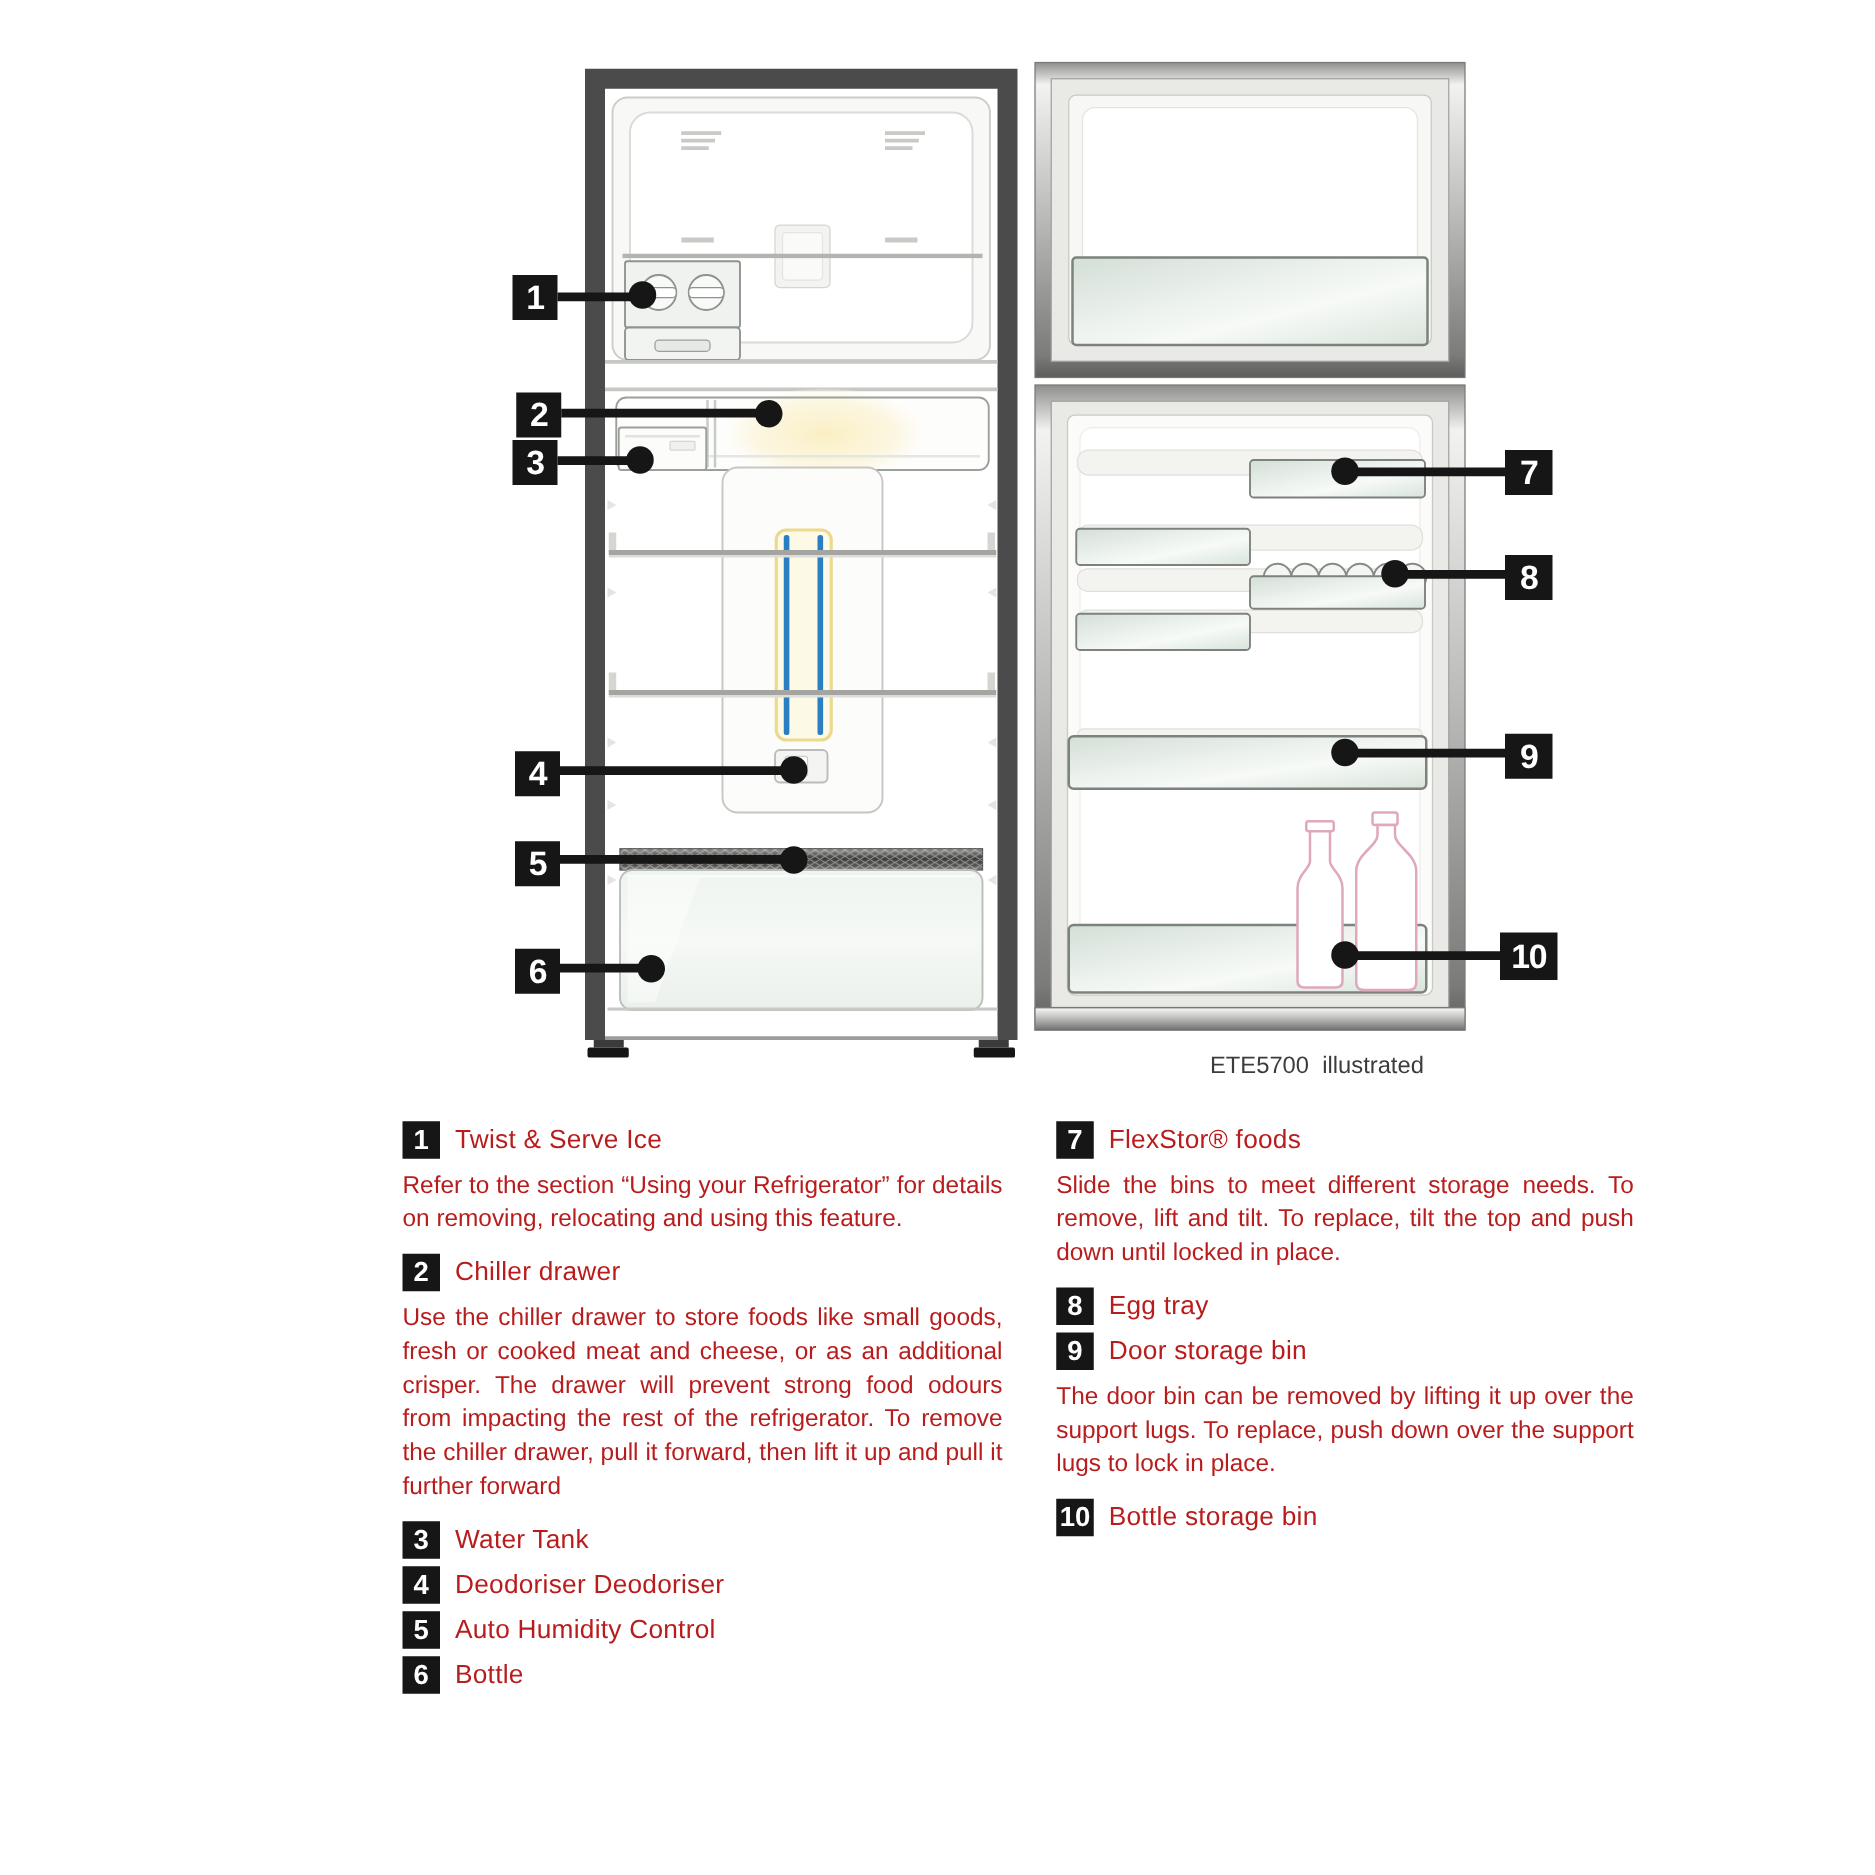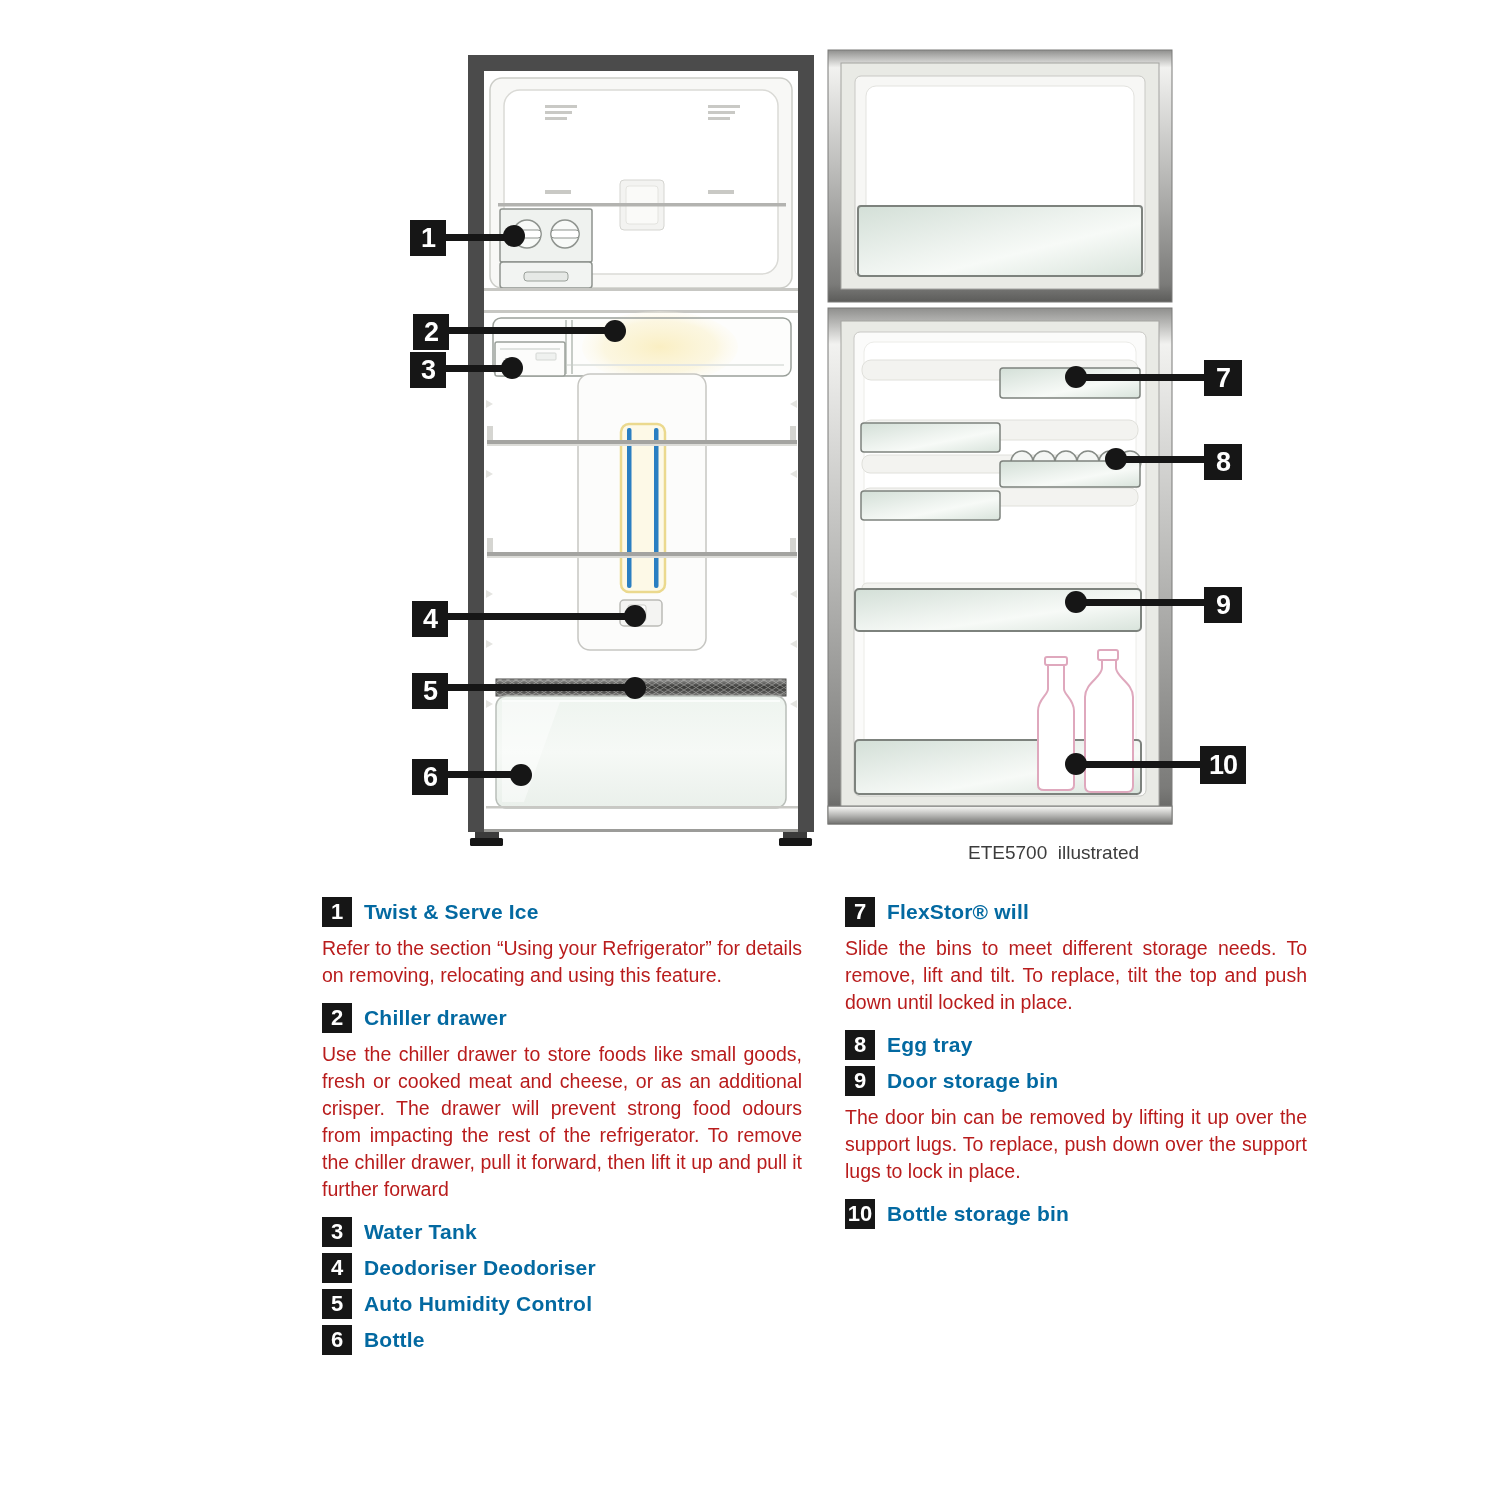--- a/index.html
+++ b/index.html
@@ -21,21 +21,21 @@
   .callout-dot  { position:absolute; width:22px; height:22px; border-radius:50%; background:#161616; }
 
   
   .legend-col { position:absolute; }
   .legend-header { display:flex; align-items:center; gap:12px; margin-top:6px; }
   .legend-num {
     min-width:30px; height:30px; background:#161616; color:#fff;
     font-weight:bold; font-size:22px; display:flex; align-items:center;
     justify-content:center; padding:0 2px; box-sizing:border-box; flex:0 0 auto;
   }
-  .legend-title { font-size:21px; font-weight:bold; color:#0369a1; letter-spacing:0.2px; }
+  .legend-title { font-size:21px; font-weight:normal; color:#b91c1c; letter-spacing:0.2px; }
   .legend-body {
     font-size:19.5px; line-height:27px; text-align:justify;
     color:#b91c1c; margin:8px 0 14px 0;
   }
   .legend-body:empty { display:none; margin:0; }
 
   .diagram-caption {
     position:absolute; left:968px; top:842px; width:160px;
     font-size:19px; color:#3c3c3c; white-space:pre; text-align:right;
   }
@@ -339,21 +339,21 @@
       </div>
     </div>
 
   </div>
 
   <div class="legend-col" style="left:845px; top:891px; width:462px;">
 
     <div>
       <div class="legend-header">
         <span class="legend-num">7</span>
-        <span class="legend-title">FlexStor® will</span>
+        <span class="legend-title">FlexStor® foods</span>
       </div>
       <p class="legend-body">Slide the bins to meet different storage needs. To remove, lift and tilt. To replace, tilt the top and push down until locked in place.</p>
     </div>
 
     <div>
       <div class="legend-header">
         <span class="legend-num">8</span>
         <span class="legend-title">Egg tray</span>
       </div>
     </div>

